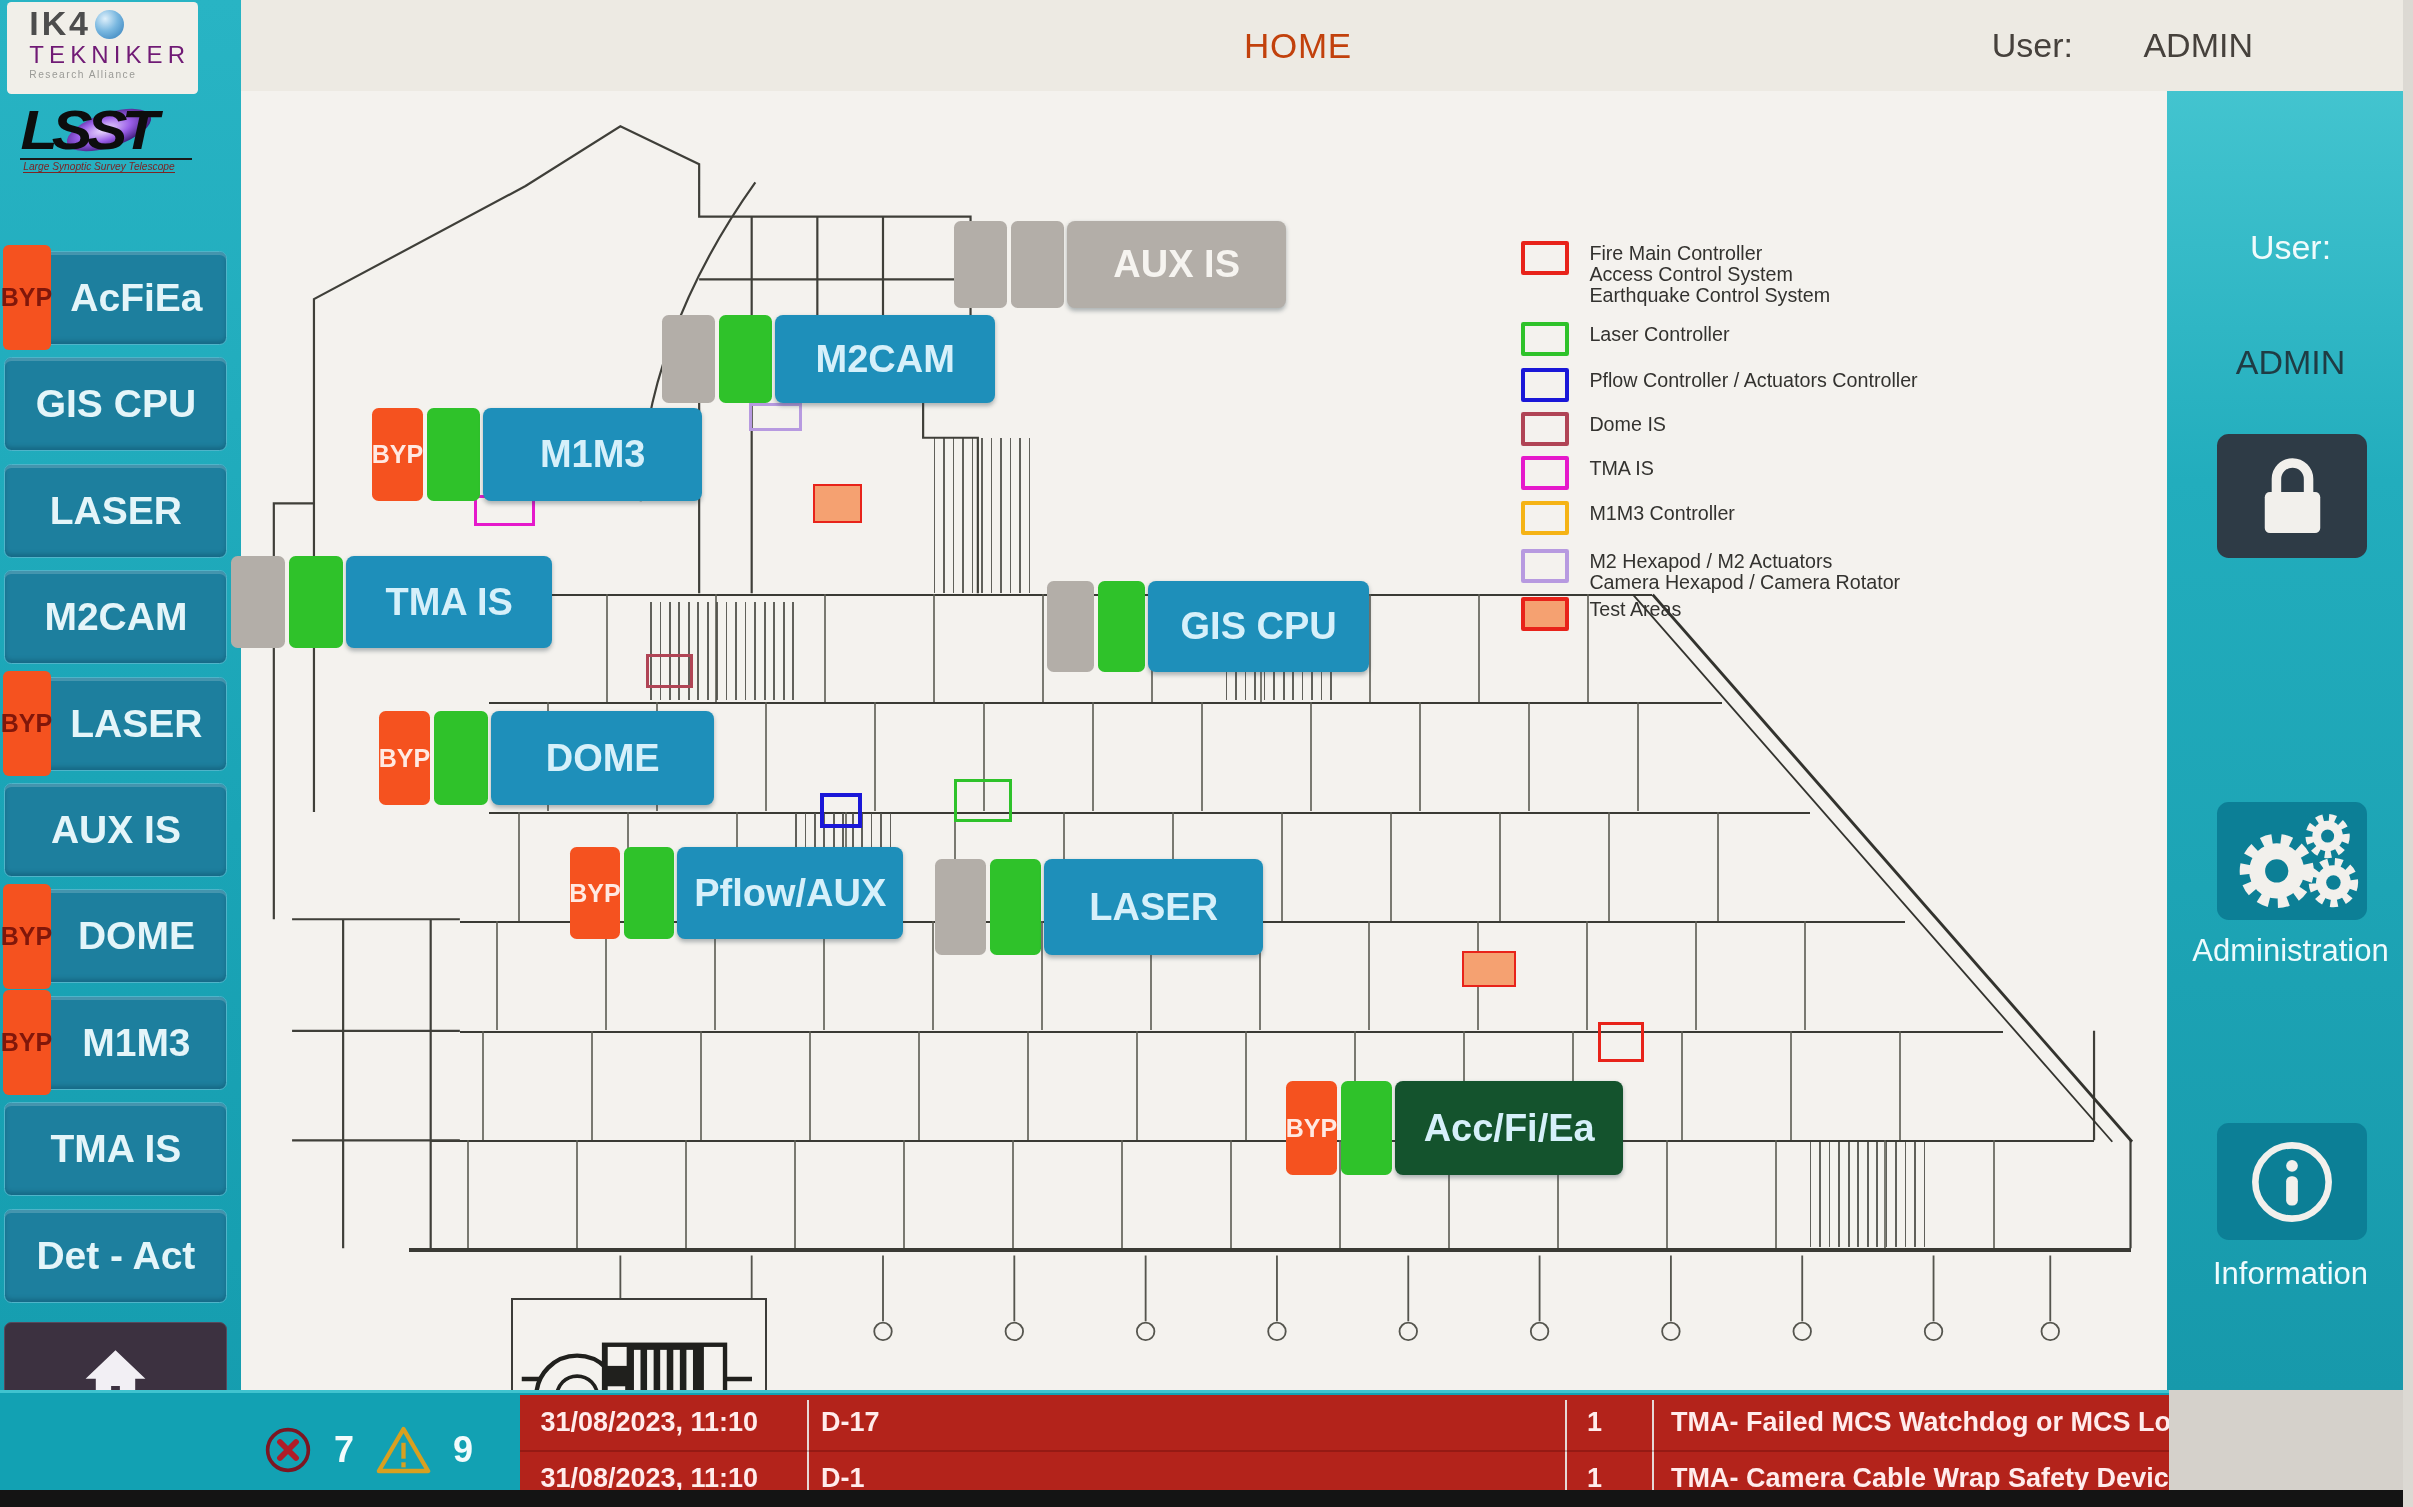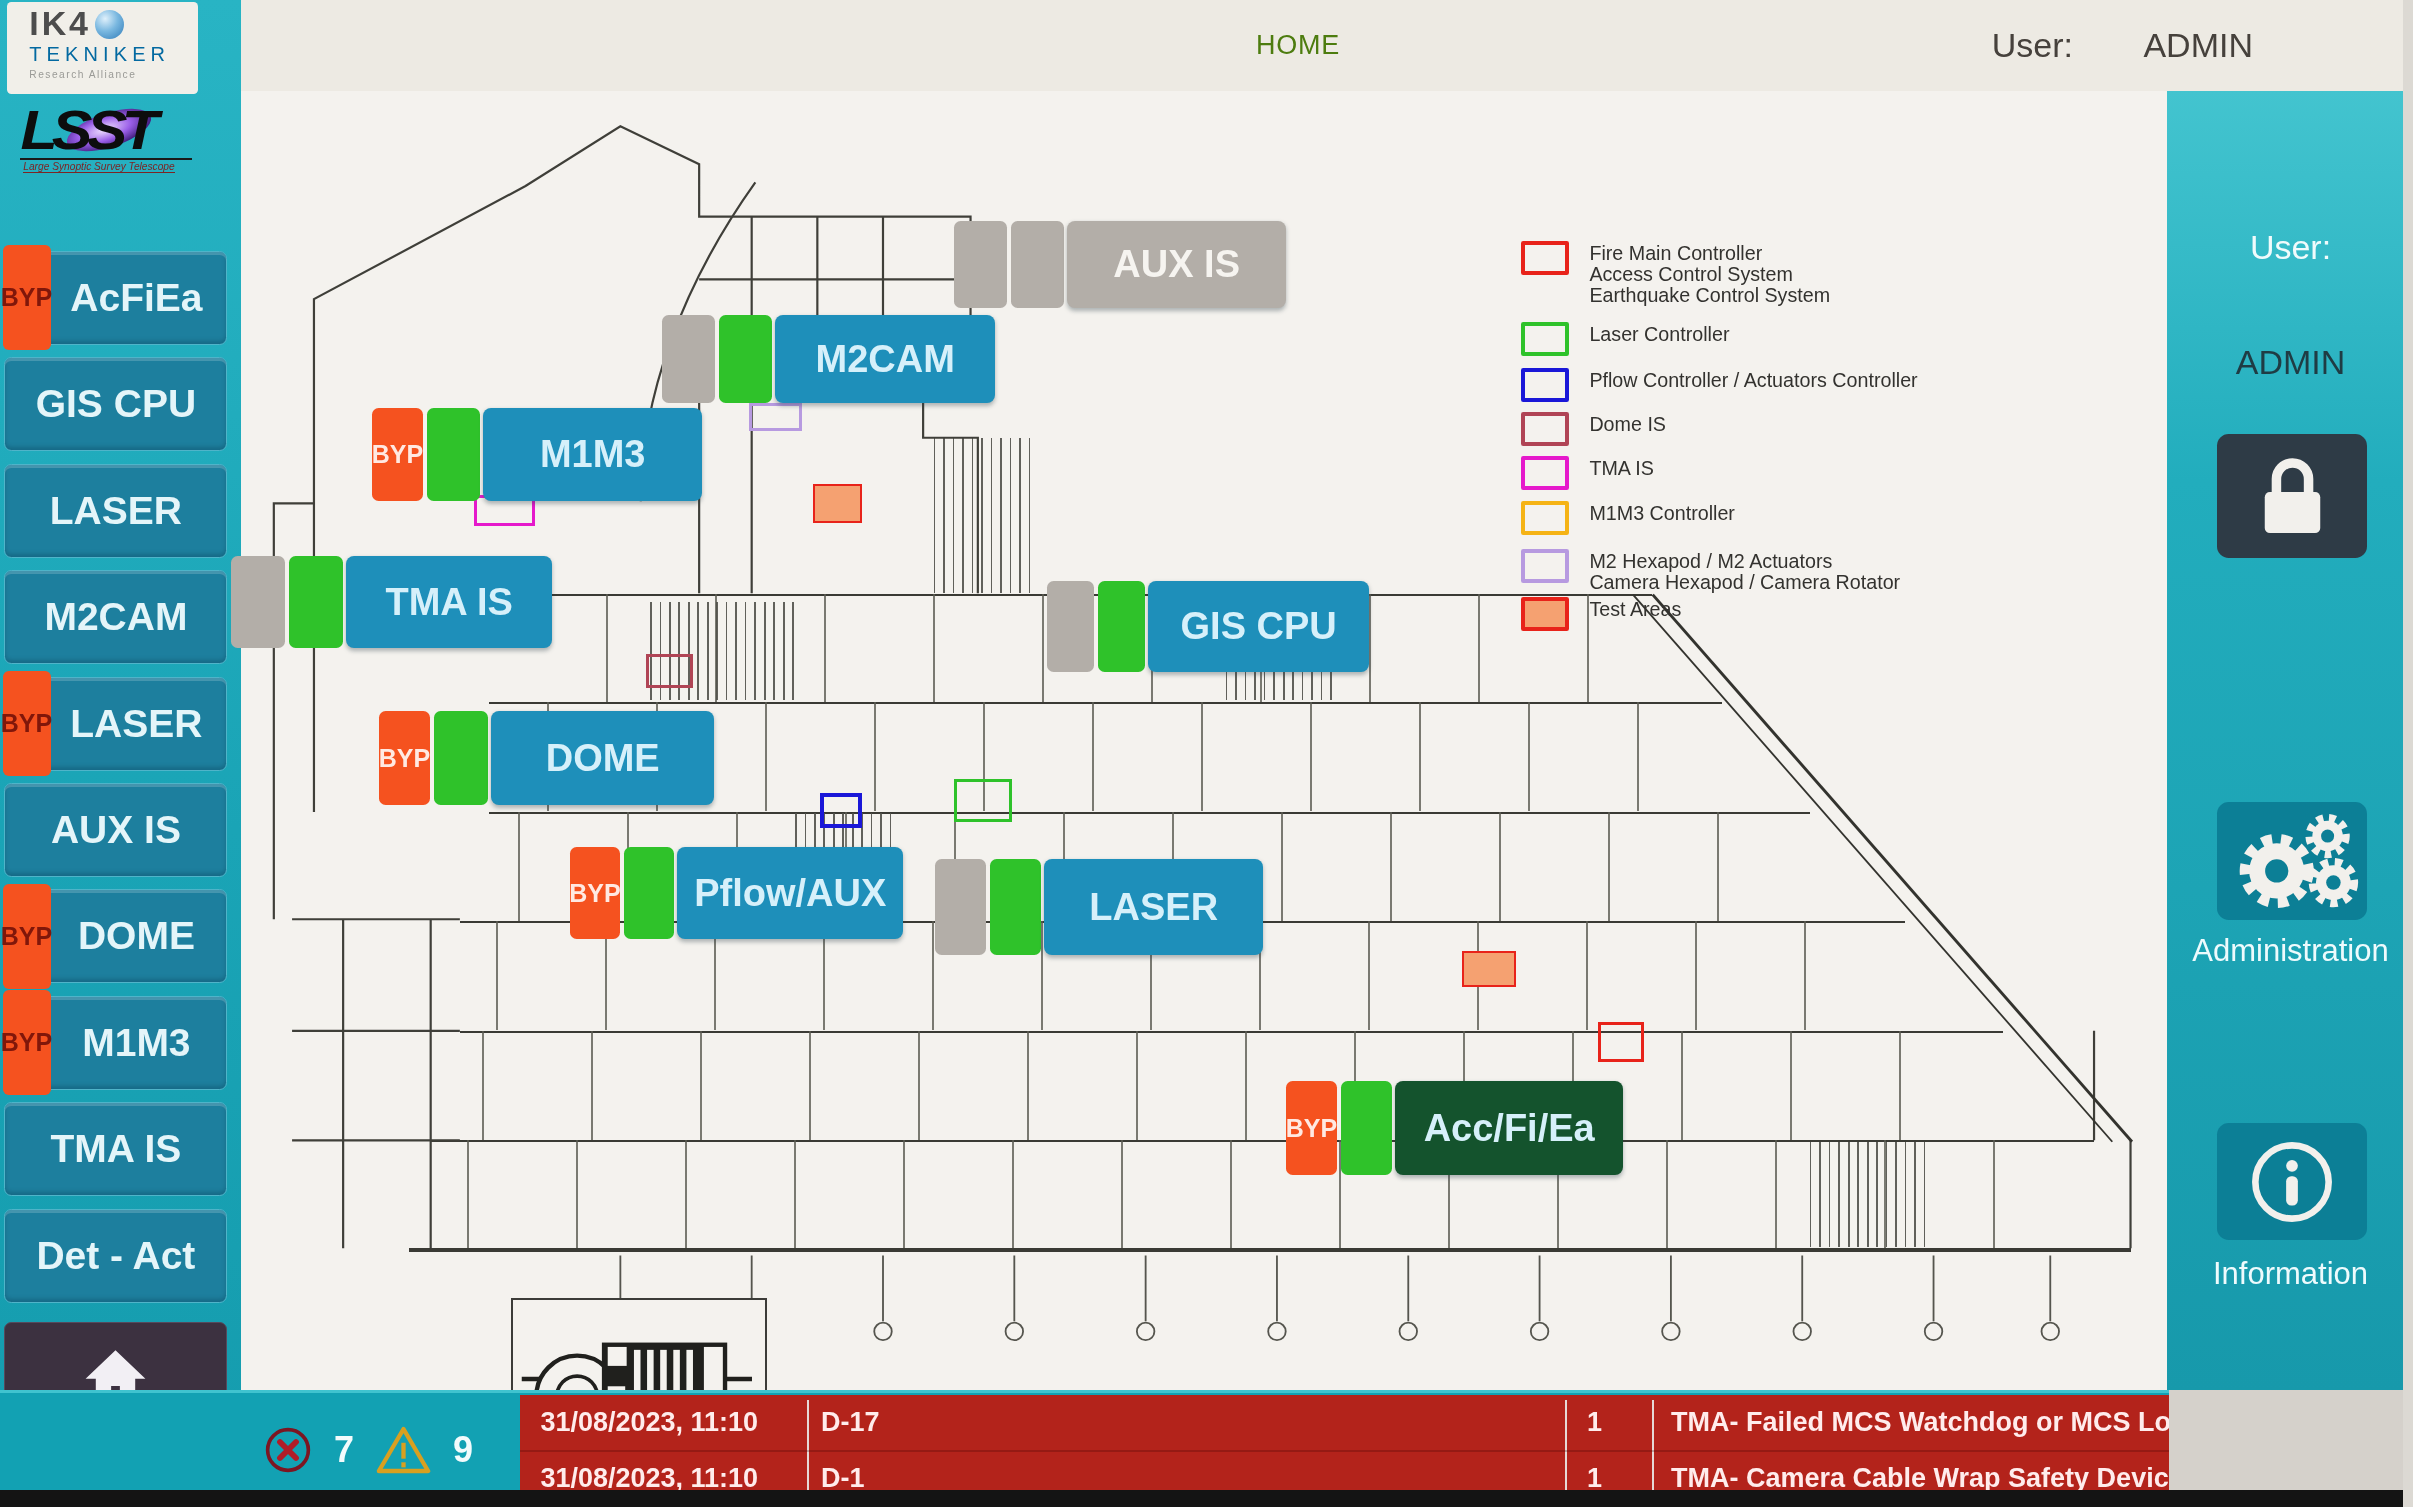--- a/index.html
+++ b/index.html
@@ -7,21 +7,21 @@
        font-family:"Liberation Sans",sans-serif;-webkit-font-smoothing:antialiased;}
 
   
   #left-sidebar{position:absolute;left:0;top:0;width:241px;height:1507px;
     background:linear-gradient(180deg,#28b4c4 0%,#1aa4b6 55%,#159cae 100%);}
   #logo-box{position:absolute;left:7.3px;top:1.5px;width:191px;height:92px;background:#f1efe9;
     border-radius:4.4px;padding:4.4px 0 0 22px;box-sizing:border-box;}
   #ik4-line{font-size:34px;font-weight:bold;color:#4d4d4d;letter-spacing:2.9px;line-height:34px;}
   #ik4-sphere{display:inline-block;width:29px;height:29px;border-radius:50%;vertical-align:-4.4px;margin-left:4.4px;
     background:radial-gradient(circle at 35% 30%,#dff0fb 0%,#7ab8e0 45%,#2e7ab8 100%);}
-  #ik4-sub{font-size:20px;color:#0369a1;letter-spacing:5.1px;line-height:29px;}
+  #ik4-sub{font-size:24px;color:#701a75;letter-spacing:5.1px;line-height:29px;}
   #ik4-tag{font-size:10.2px;color:#9a9a96;letter-spacing:1.5px;}
   #lsst-logo{position:absolute;left:20.4px;top:101px;width:175px;height:67px;}
   #lsst-swirl{position:absolute;left:45px;top:11.7px;width:88px;height:34px;border-radius:50%;
     transform:rotate(-18deg);
     background:radial-gradient(ellipse at 45% 45%,#efe2ff 0%,#9b5fe8 40%,#3c1a78 75%,#120a30 100%);}
   #lsst-word{position:absolute;left:0;top:-5.8px;font-size:61px;font-weight:bold;font-style:italic;
     letter-spacing:-5.8px;color:#0d0d0d;transform:scaleY(.92);}
   #lsst-rule{position:absolute;left:0;top:57px;width:172px;height:2.2px;background:#1a1a1a;}
   #lsst-tag{position:absolute;left:2.9px;top:60px;font-size:10.2px;font-style:italic;color:#7c2424;
     border-bottom:0.7px solid #7c2424;white-space:nowrap;}
@@ -37,21 +37,21 @@
   .sbyp{position:absolute;left:-2.9px;top:-6.6px;height:105px;width:48px;border-radius:5.8px;
     background:#f5521f;display:flex;align-items:center;justify-content:center;
     font-size:25px;font-weight:bold;color:#80170a;}
   .sbtn.has-byp .slabel{margin-left:41px;}
   #home-btn{position:relative;height:104px;margin-top:7.3px;border-radius:7.3px;background:#3c3140;
     border:1.5px solid #564a5c;display:flex;align-items:center;justify-content:center;}
 
   
   #header{position:absolute;left:241px;top:0;width:2173px;height:91px;background:#edeae3;}
   #page-title{position:absolute;left:1057px;top:0;height:91px;line-height:91px;
-    transform:translateX(-50%);font-size:27px;color:#4d7c0f;letter-spacing:0.7px;text-align:center;}
+    transform:translateX(-50%);font-size:35px;color:#c2410c;letter-spacing:0.7px;text-align:center;}
   #hdr-user-label{position:absolute;right:341px;top:0;height:91px;line-height:91px;font-size:34px;color:#46413c;}
   #hdr-user-value{position:absolute;right:161px;top:0;height:91px;line-height:91px;font-size:34px;color:#46413c;}
 
   
   #main-area{position:absolute;left:241px;top:91px;width:1926px;height:1299px;background:#f4f2ee;overflow:hidden;}
   .slab{position:absolute;height:0;border-top:2.9px solid #3a3a34;}
   .cols{position:absolute;background:repeating-linear-gradient(90deg,#5b5b52 0 2.2px,transparent 2.2px 109px);opacity:.8;}
   .hatch{position:absolute;background:repeating-linear-gradient(90deg,#50504a 0 1.5px,transparent 1.5px 9.5px);opacity:.9;}
   #draw-svg{position:absolute;left:0;top:0;}
 

